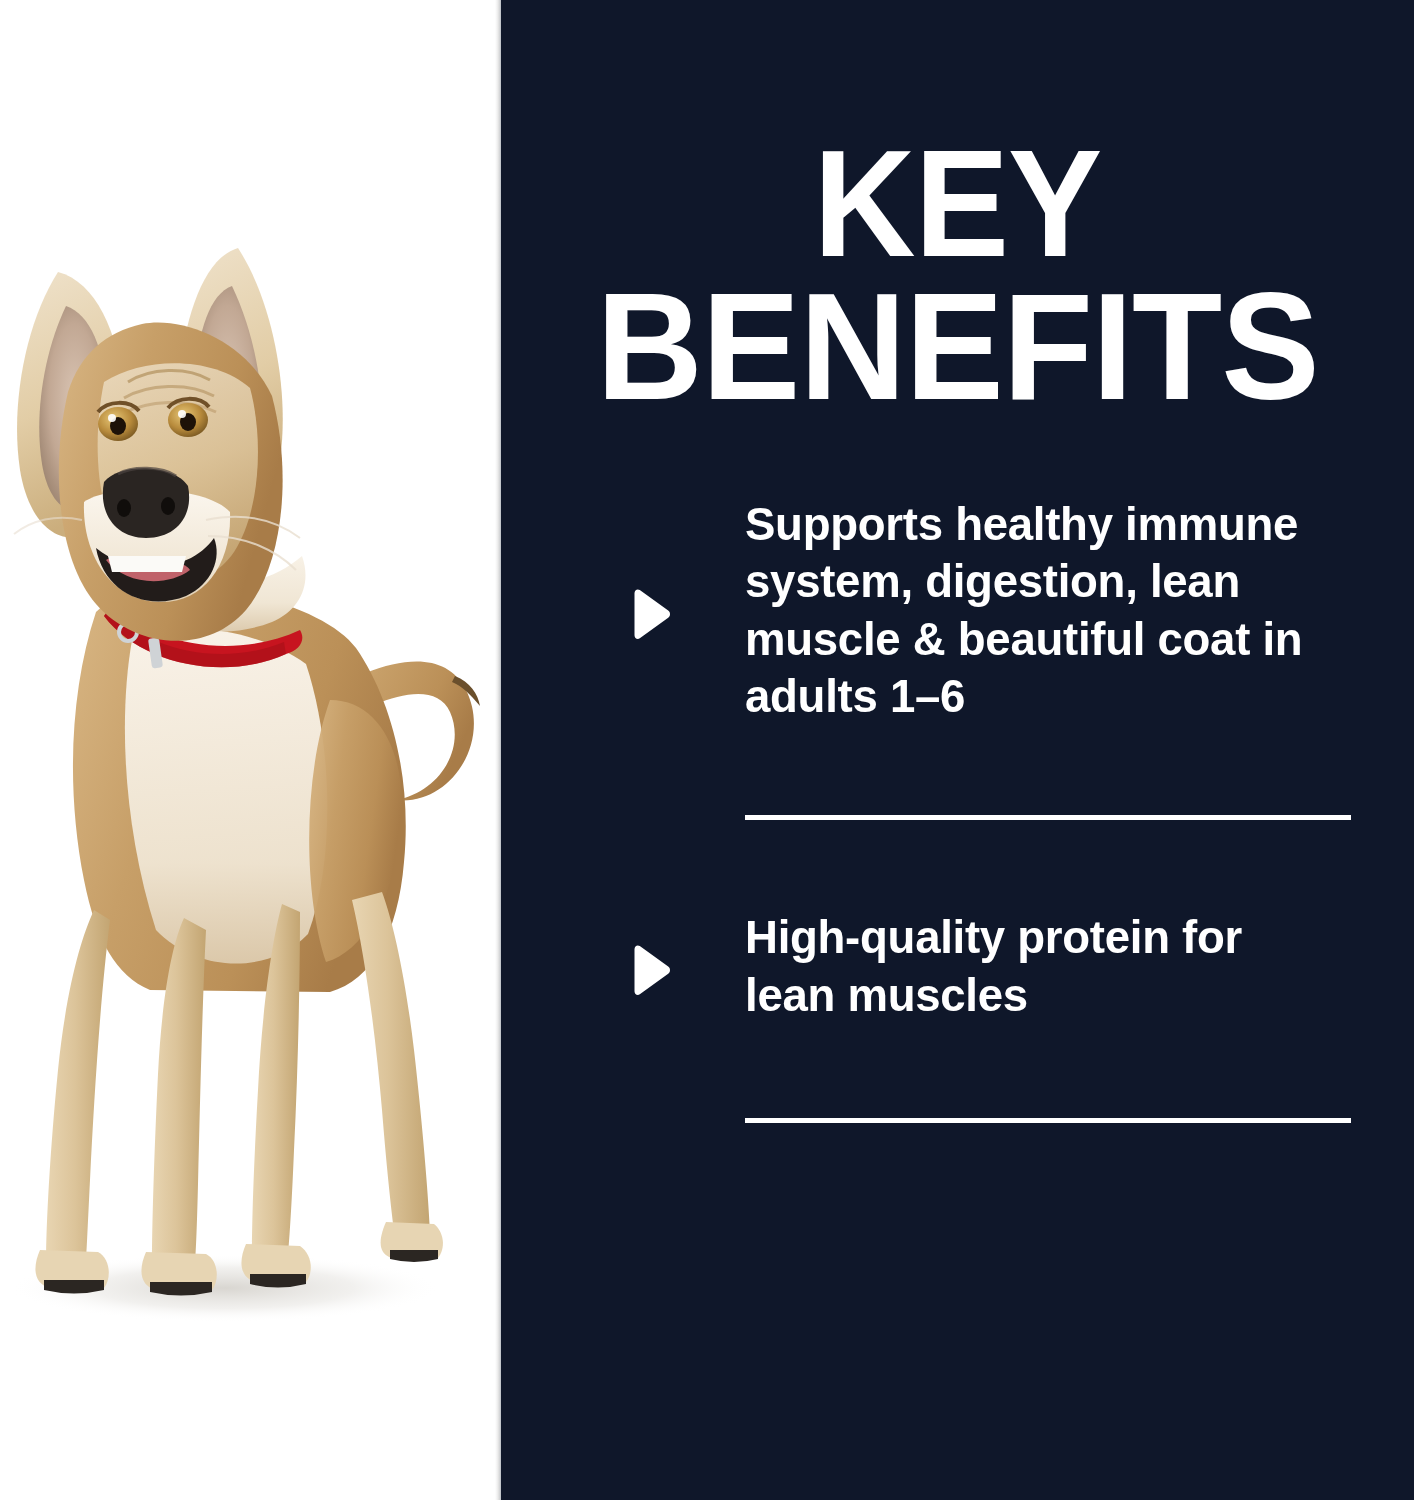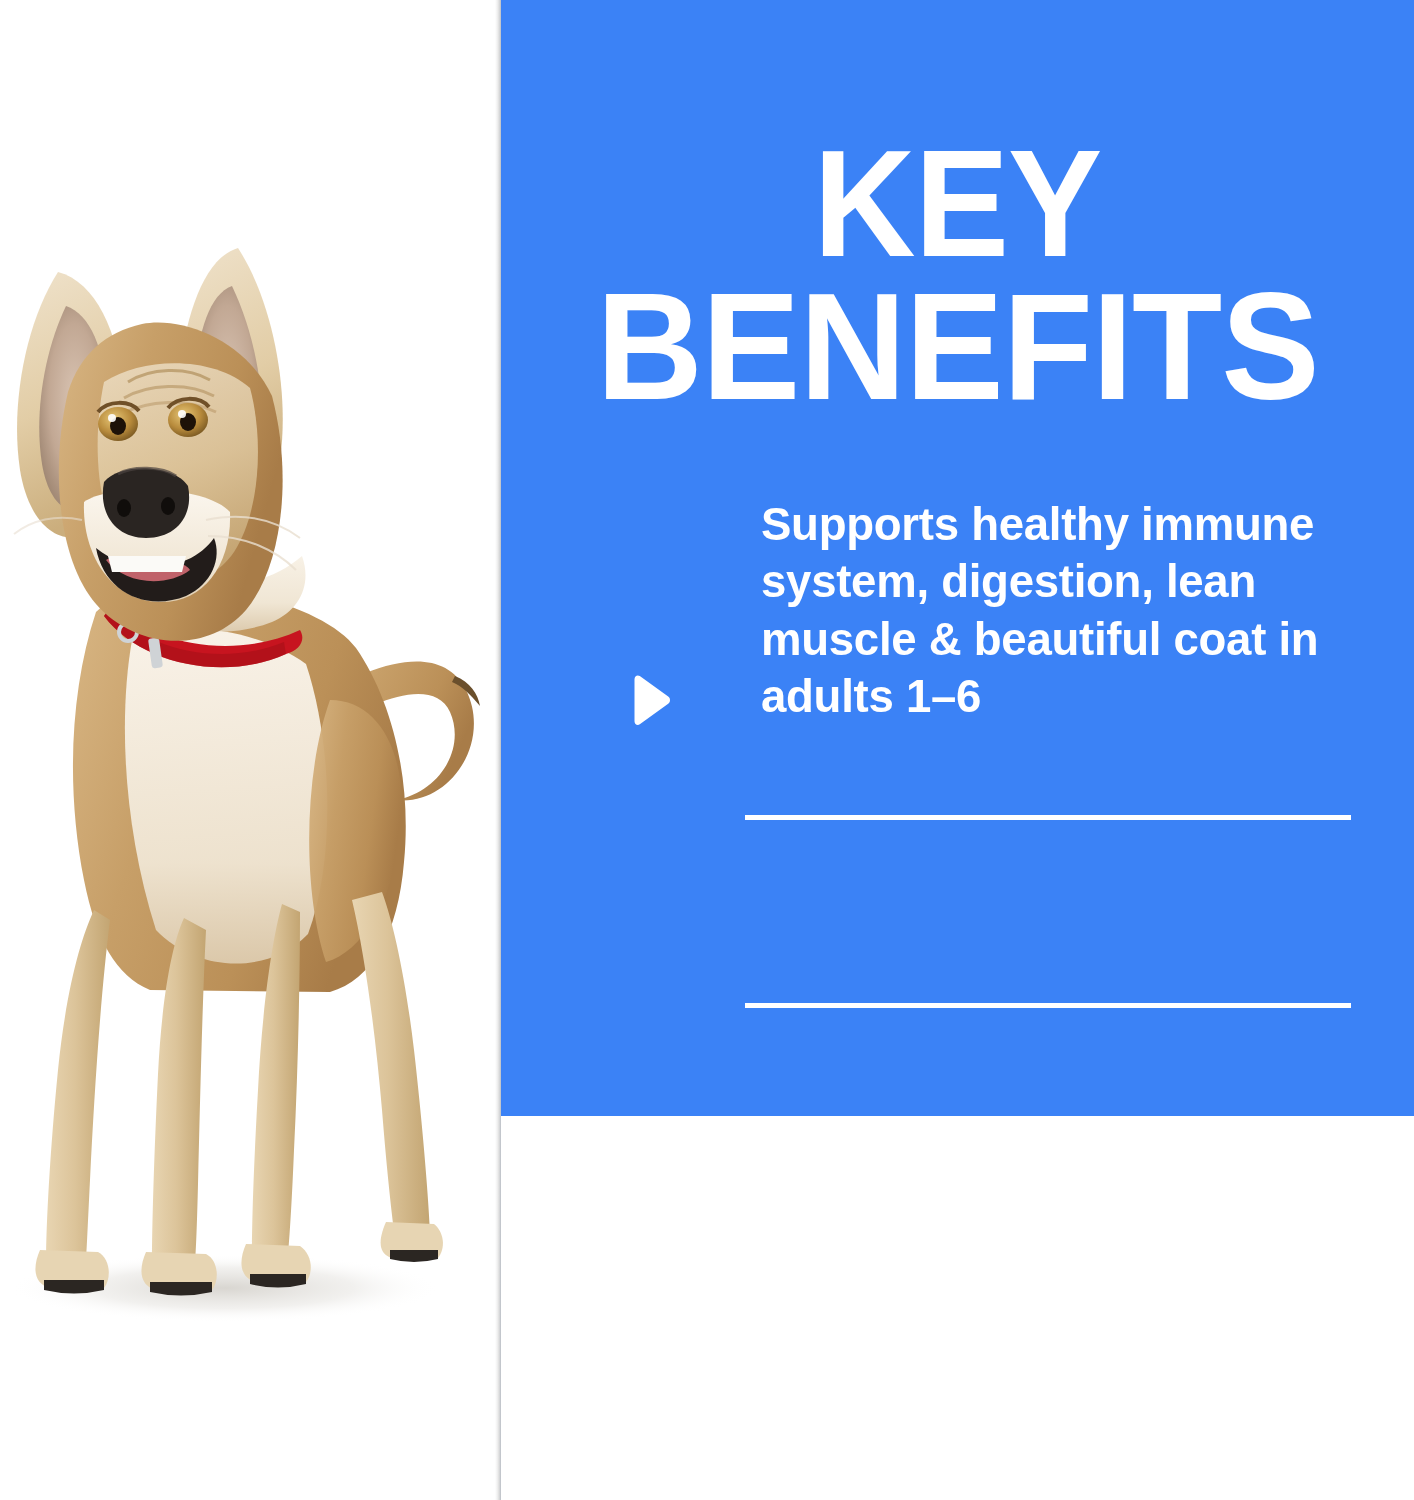--- a/index.html
+++ b/index.html
@@ -48,22 +48,22 @@
     height: 1500px;
   }
   .dog-svg { display: block; }
 
   
   .benefits-panel {
     position: absolute;
     left: 501px;
     top: 0;
     width: 913px;
-    height: 1116px;
-    background: #3b82f6;
+    height: 1500px;
+    background: #0f172a;
   }
 
   .panel-title {
     position: absolute;
     left: 0;
     top: 132px;
     width: 913px;
     text-align: center;
     color: #ffffff;
     font-family: "Liberation Sans", "DejaVu Sans", sans-serif;
@@ -80,22 +80,22 @@
   .bullet-list {
     position: absolute;
     left: 127px;   
     top: 495px;
     width: 730px;
   }
 
   .bullet-item {
     position: relative;
     display: flex;
-    align-items: flex-end;
-    gap: 16px;
+    align-items: center;
+    gap: 0;
   }
   .bullet-marker {
     flex: 0 0 auto;
     width: 44px;
     height: 56px;
     margin-right: 73px;
     display: flex;
     align-items: flex-start;
     padding-top: 7px;
     box-sizing: border-box;
@@ -287,20 +287,28 @@
             <path d="M6.5 4.2 C 6.5 1.2 9.3 -0.5 11.8 1.1 L 40.2 21.6 C 42.6 23.3 42.6 27.1 40.2 28.8 L 11.8 49.3 C 9.3 51.0 6.5 49.2 6.5 46.2 Z" fill="#ffffff"></path>
           </svg>
         </span>
         <span class="bullet-text">Supports healthy immune system, digestion, lean muscle &amp; beautiful coat in adults 1–6</span>
       </div>
 
       <div class="spacer-a"></div>
       <div class="bullet-divider"></div>
       <div class="spacer-b"></div>
 
+      <div class="bullet-item">
+        <span class="bullet-marker">
+          <svg width="44" height="51" viewBox="0 0 44 51" xmlns="http://www.w3.org/2000/svg">
+            <path d="M6.5 4.2 C 6.5 1.2 9.3 -0.5 11.8 1.1 L 40.2 21.6 C 42.6 23.3 42.6 27.1 40.2 28.8 L 11.8 49.3 C 9.3 51.0 6.5 49.2 6.5 46.2 Z" fill="#ffffff"></path>
+          </svg>
+        </span>
+        <span class="bullet-text">High-quality protein for lean muscles</span>
+      </div>
 
       <div class="spacer-c"></div>
       <div class="bullet-divider"></div>
       <div class="spacer-d"></div>
 
 
     </div>
   </div>
 
 </div>

